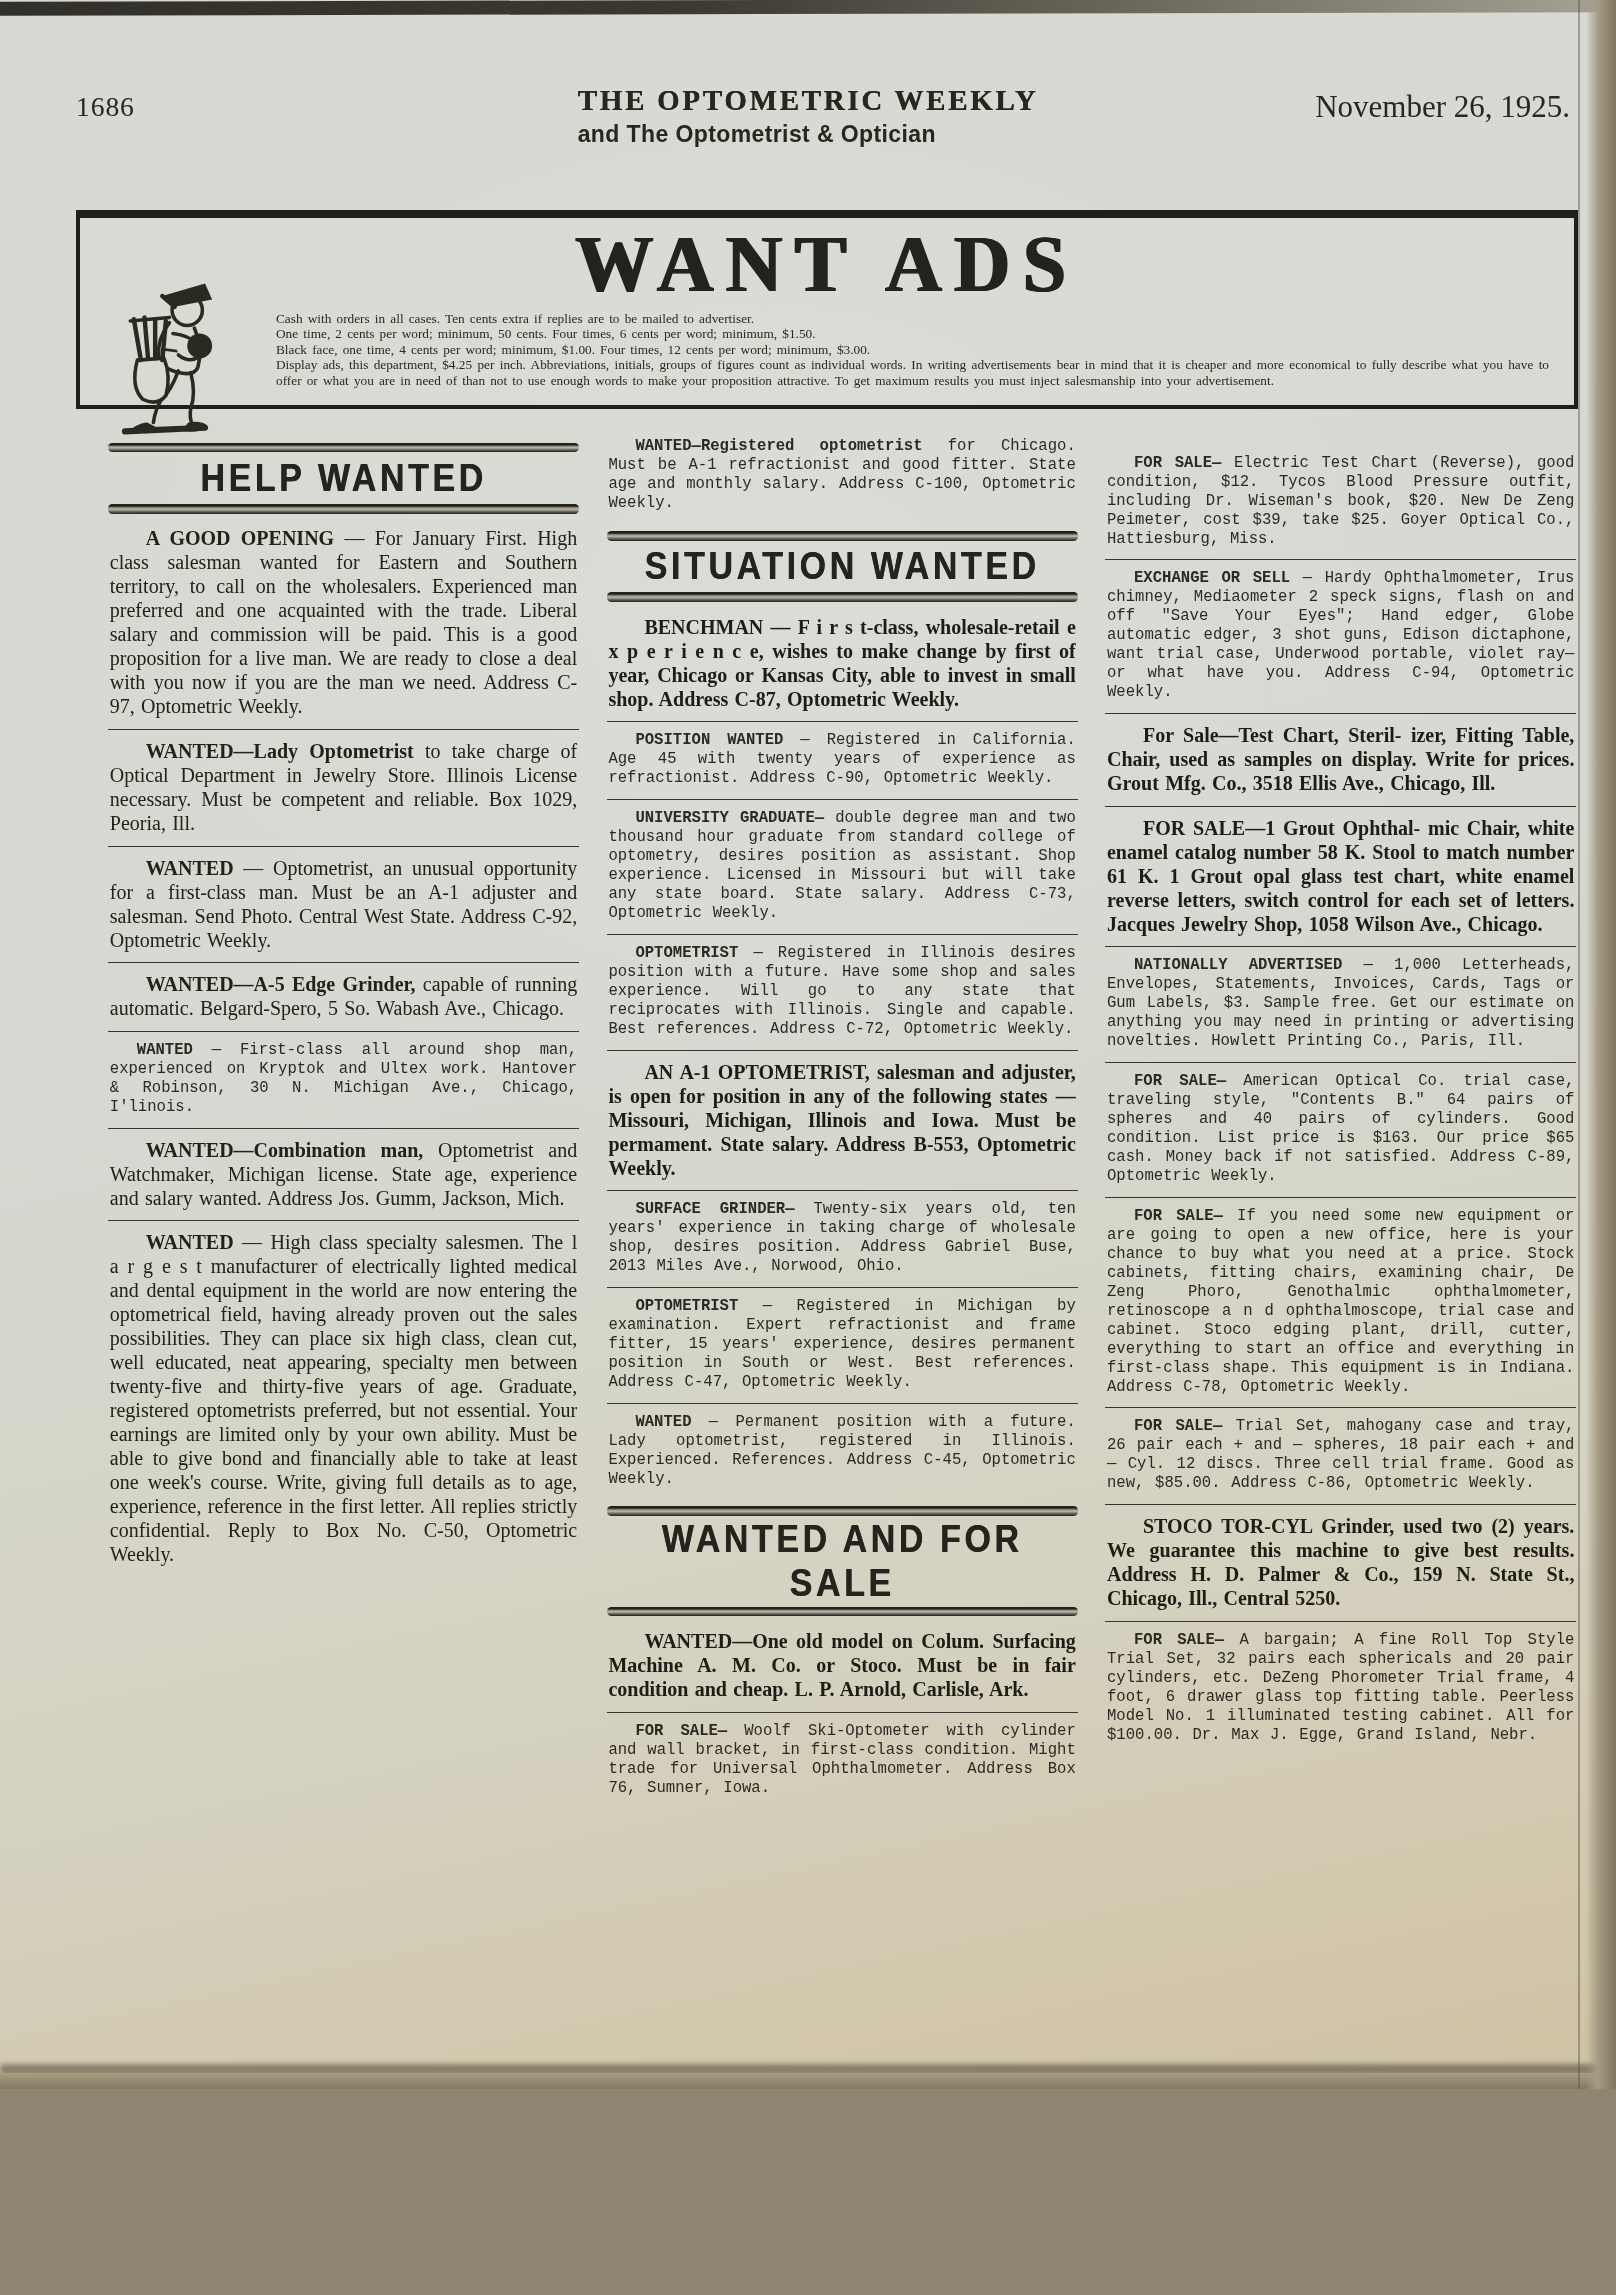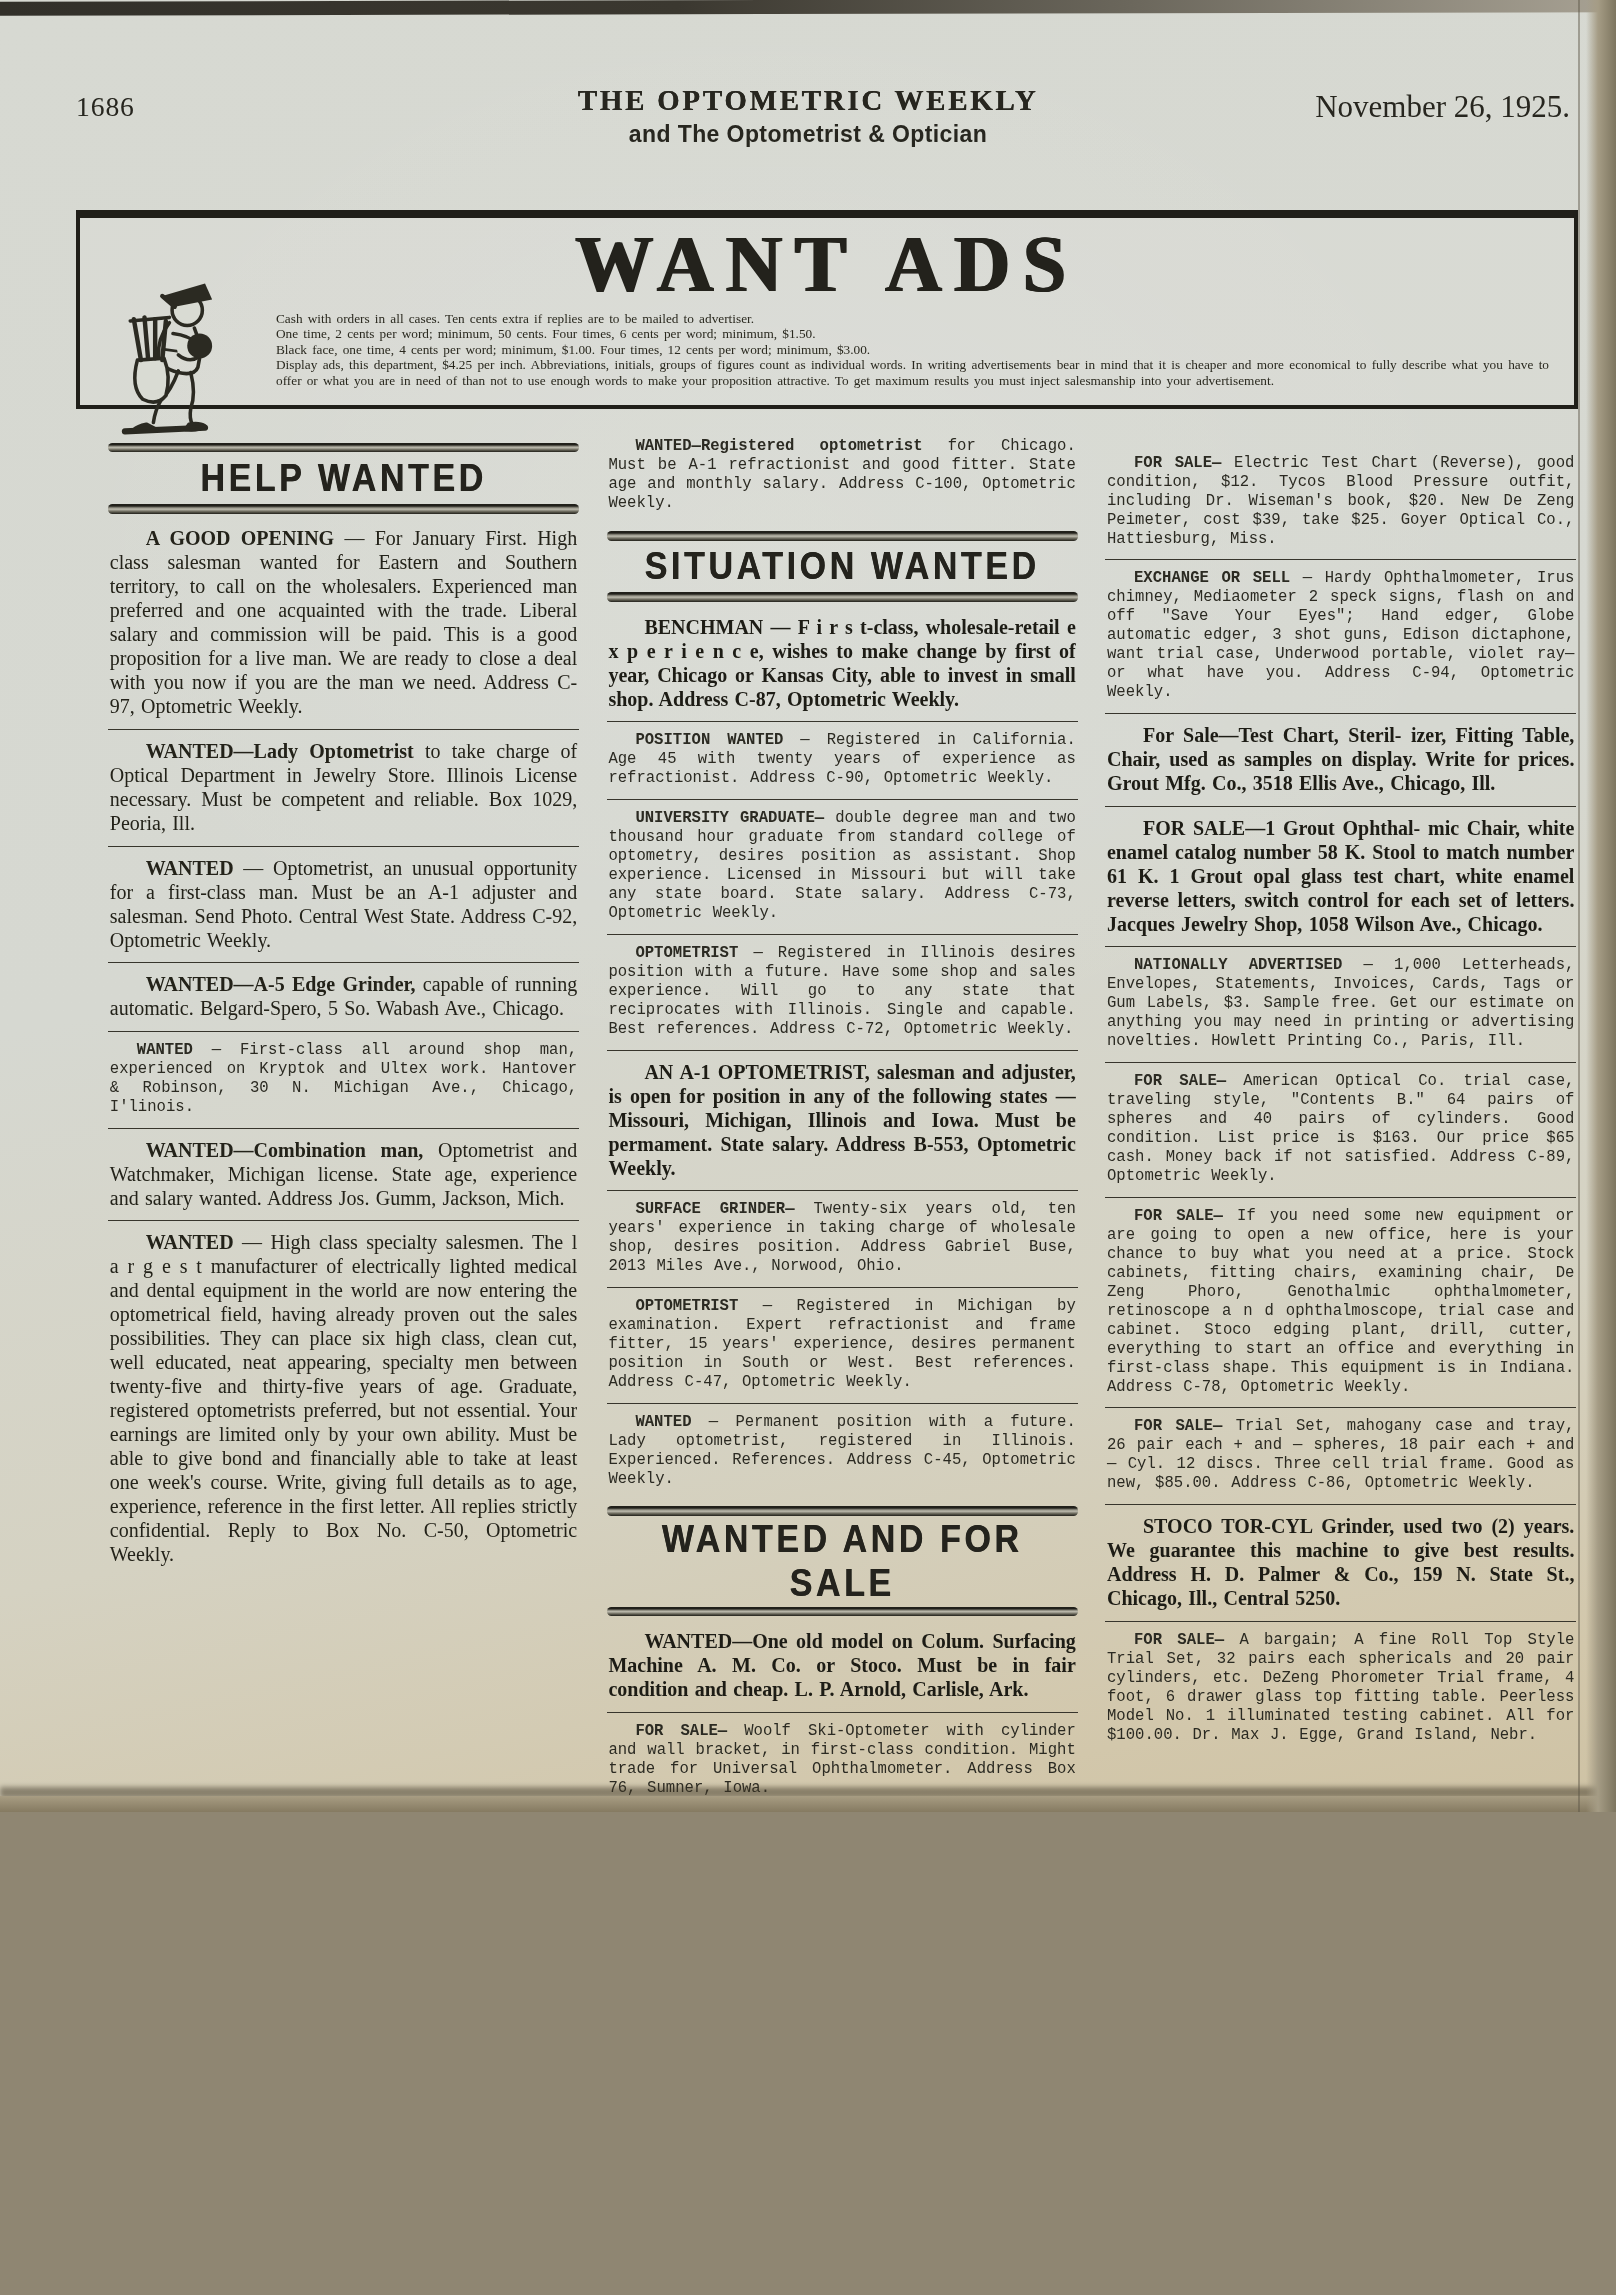--- a/index.html
+++ b/index.html
@@ -1,18 +1,18 @@
 <!DOCTYPE html>
 <html style="font-size:14.2px"><head>
 <meta charset="utf-8">
 <style>
   html,body{margin:0;padding:0;background:#8f8672;}
   .page{
     position:relative;
-    width:1616px;height:1812px;
+    width:1616px;height:2089px;
     margin:0 auto;
     overflow:hidden;
     background:
       radial-gradient(1067px 800px at 48% 30%, rgba(255,255,255,0.10), rgba(0,0,0,0) 70%),
       linear-gradient(168deg,#d7d9d2 0%,#d6d8d1 48%,#d5d2c2 74%,#d2c7ab 92%,#cec2a4 100%);
     color:#27261f;
     font-family:"Liberation Serif","DejaVu Serif",serif;
   }
   
   .top-strip{position:absolute;left:0;top:0;width:100%;height:14.2px;
@@ -21,21 +21,21 @@
   .right-band{position:absolute;top:0;right:0;width:30px;height:100%;
     background:linear-gradient(90deg,rgba(137,129,108,0) 0%,#a59c85 40%,#7d755f 100%);}
   .right-crease{position:absolute;top:0;right:36px;width:1.8px;height:100%;background:rgba(90,84,68,0.45);}
   .bottom-shadow{position:absolute;left:0;bottom:14.2px;width:100%;height:10.7px;background:rgba(62,54,38,0.5);filter:blur(2.7px);}
   .bottom-edge{position:absolute;left:0;bottom:0;width:100%;height:16px;
     background:linear-gradient(180deg,#a89d83,#857a61);}
 
   
   .pg-header{position:relative;height:210px;}
   .pg-num{position:absolute;left:76px;top:91px;font-size:27.6px;letter-spacing:0.9px;}
-  .masthead{position:absolute;left:50%;top:84px;transform:translateX(-50%);text-align:center;white-space:nowrap;}
+  .masthead{position:absolute;left:50%;top:84px;transform:translateX(-50%);text-align:left;white-space:nowrap;}
   .masthead-title{font-size:29px;font-weight:700;letter-spacing:2.7px;
     text-shadow:0.4px 0 currentColor;}
   .masthead-sub{font-family:"Liberation Sans","DejaVu Sans",sans-serif;font-size:23px;font-weight:700;margin-top:3.6px;letter-spacing:0.4px;}
   .pg-date{position:absolute;right:46px;top:89px;font-size:31px;}
 
   
   .wantads-box{
     position:relative;
     margin:0 38px 0 76px;
     border:4.4px solid #201f19;

